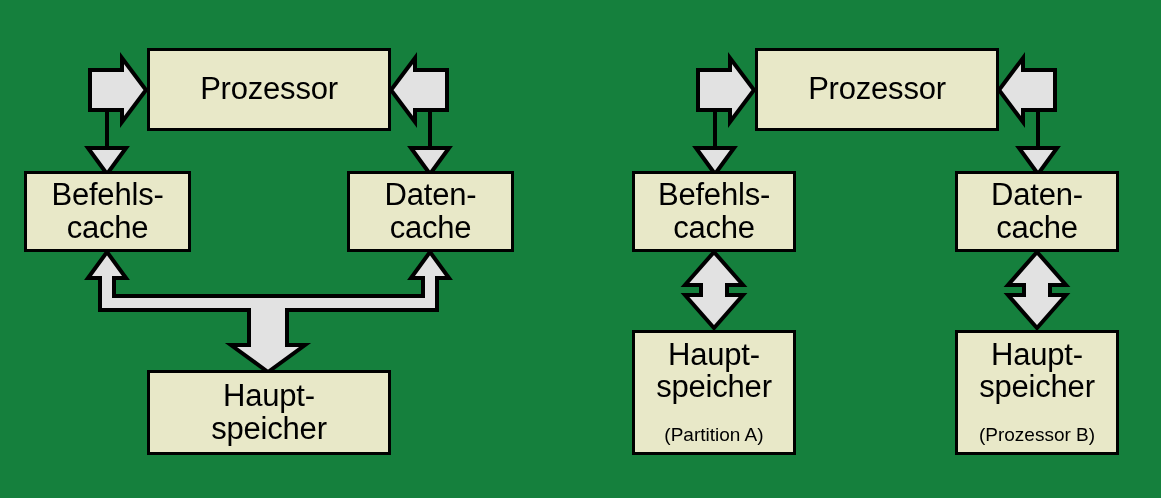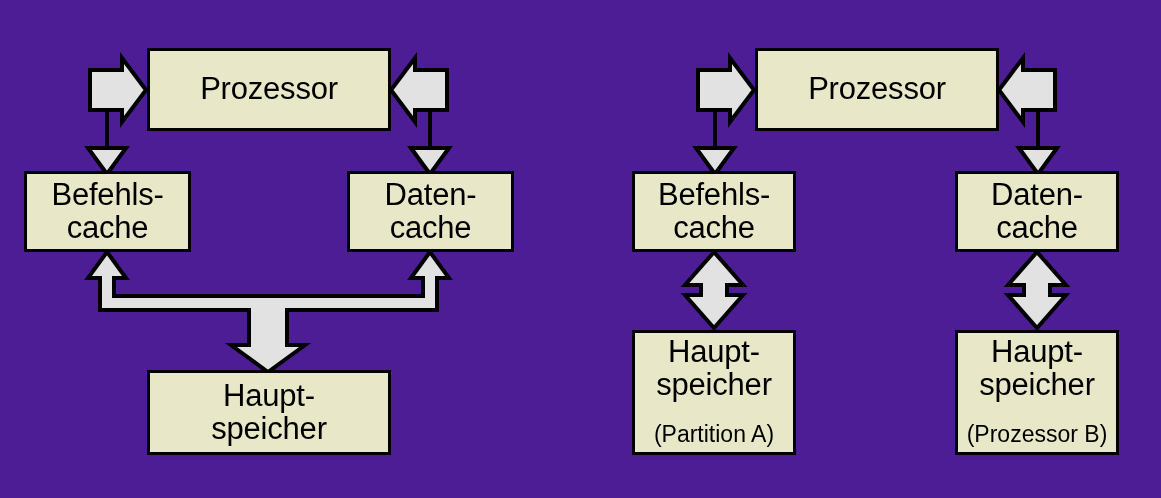--- a/index.html
+++ b/index.html
@@ -7,21 +7,21 @@
     padding: 0;
     background: #ffffff;
   }
   body {
     font-family: "Liberation Sans", sans-serif;
   }
   #canvas {
     position: relative;
     width: 1161px;
     height: 498px;
-    background: #4c1d95;
+    background: #15803d;
     overflow: hidden;
   }
   #vectors {
     position: absolute;
     left: 0;
     top: 0;
     width: 1161px;
     height: 498px;
   }
   .node-box {
@@ -38,21 +38,21 @@
   }
   .node-line {
     display: block;
     font-size: 31px;
     line-height: 1.05;
     white-space: nowrap;
     letter-spacing: -0.2px;
   }
   .node-subline {
     display: block;
-    font-size: 23px;
+    font-size: 19px;
     line-height: 1.2;
     white-space: nowrap;
     margin-top: 20px;
     text-align: center;
   }
   .arrow-shape {
     fill: #e2e2e2;
     stroke: #000000;
     stroke-width: 4;
     stroke-linejoin: miter;

